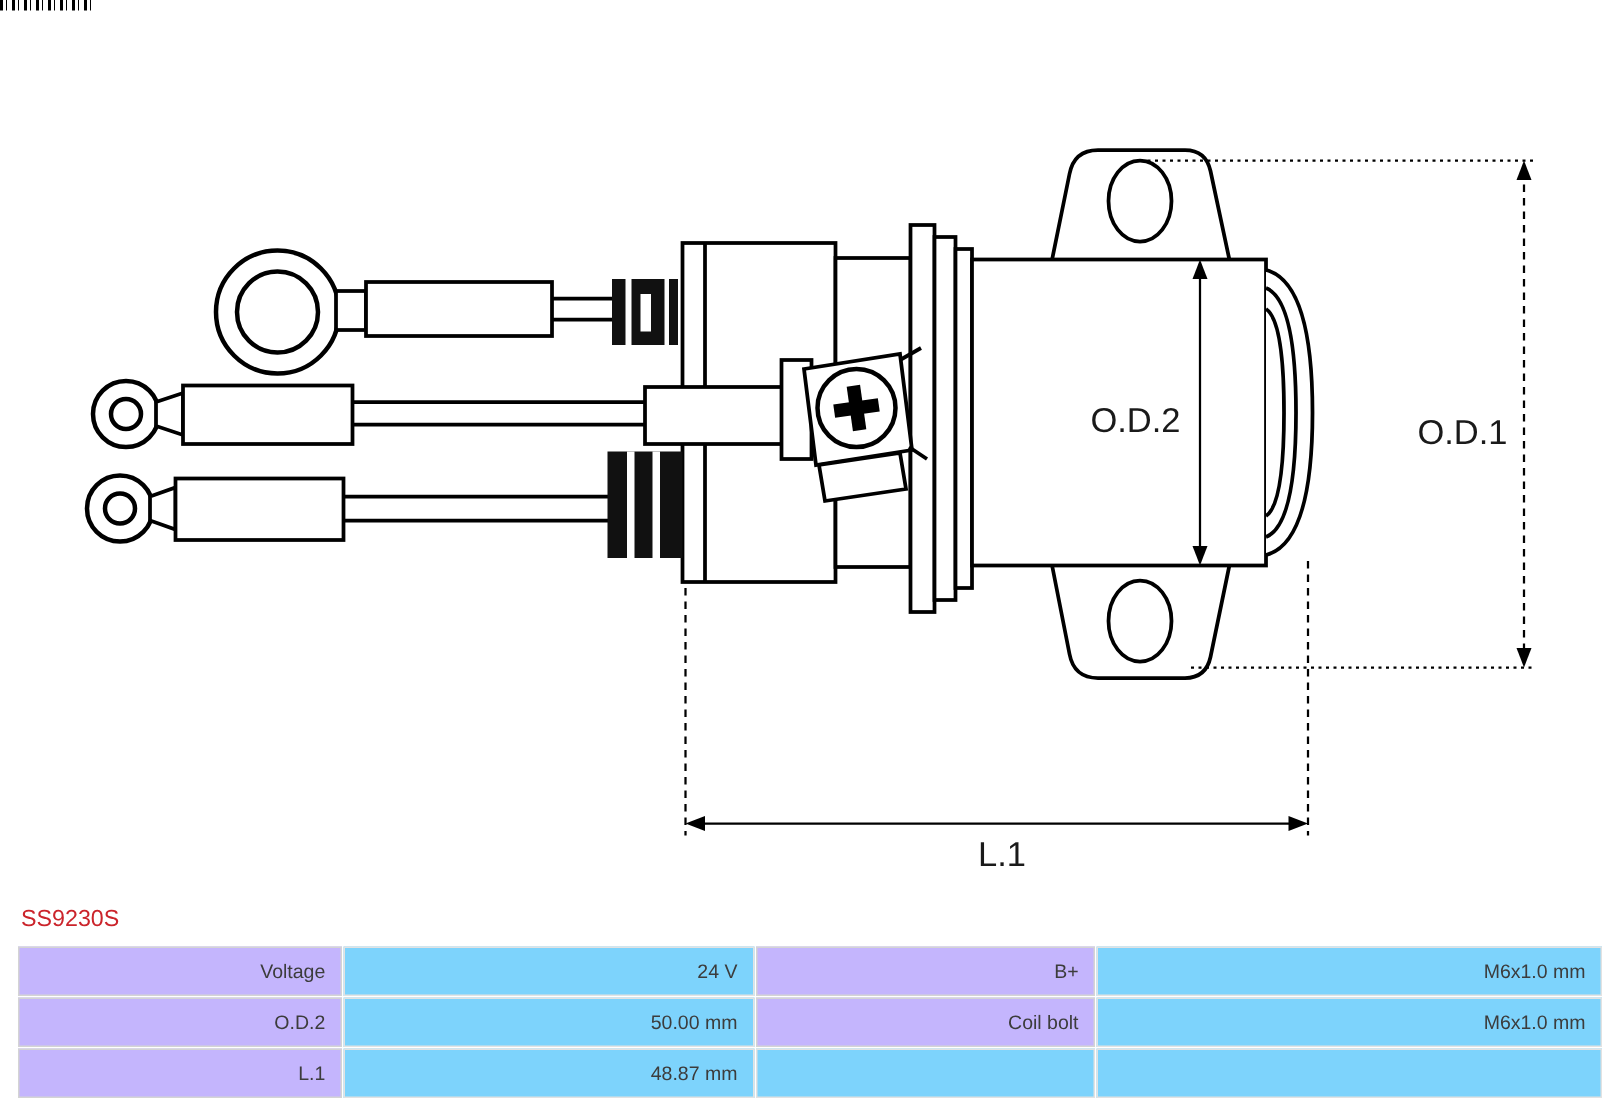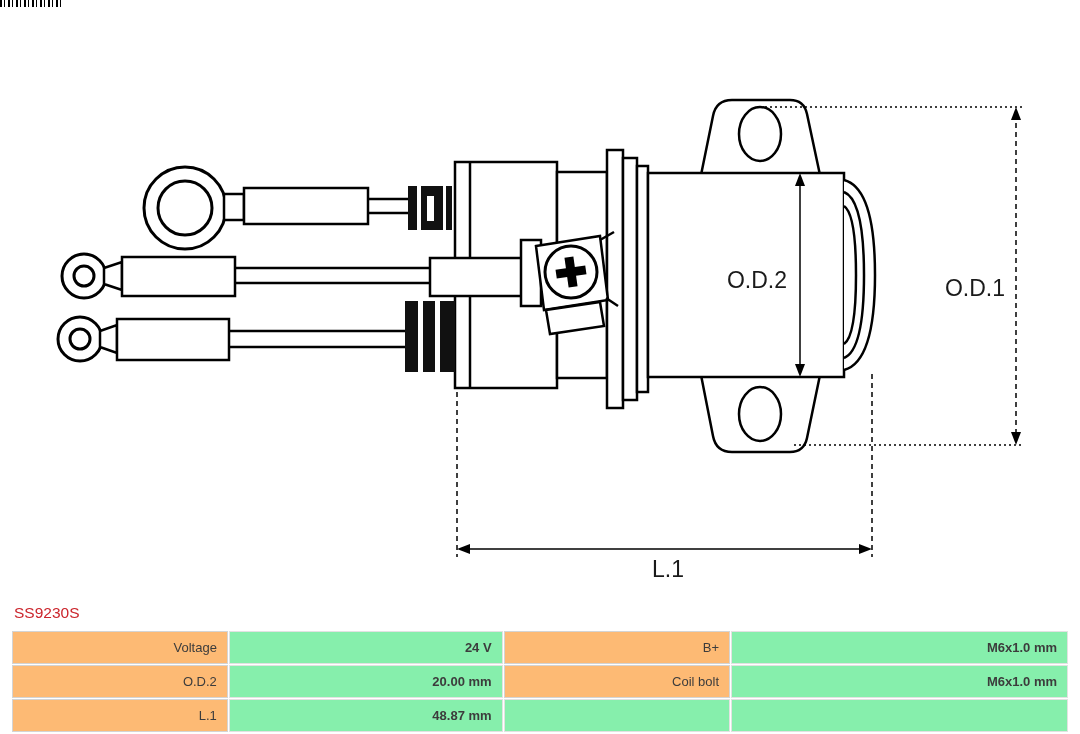--- a/index.html
+++ b/index.html
@@ -29,22 +29,22 @@
     table-layout: fixed;
   }
   .spec-table td {
     font-size: 13px;
     color: #3c3c3c;
     text-align: right;
     padding: 8px 10px;
     height: 32px;
     vertical-align: middle;
   }
-  .spec-table td.lab { background: #fdba74; border: 1px solid #d4d4d4; }
-  .spec-table td.val { background: #86efac; border: 1px solid #e2e2e2; font-weight: bold; }
+  .spec-table td.lab { background: #c4b5fd; border: 1px solid #d4d4d4; }
+  .spec-table td.val { background: #7dd3fc; border: 1px solid #e2e2e2; }
   .c1 { width: 20.5%; }
   .c2 { width: 26%; }
   .c3 { width: 21.5%; }
   .c4 { width: 32%; }
 </style>
 </head>
 <body>
 
 <div class="barcode"></div>
 
@@ -163,21 +163,21 @@
 <table class="spec-table">
   <tbody>
     <tr>
       <td class="c1 lab">Voltage</td>
       <td class="c2 val">24 V</td>
       <td class="c3 lab">B+</td>
       <td class="c4 val">M6x1.0 mm</td>
     </tr>
     <tr>
       <td class="c1 lab">O.D.2</td>
-      <td class="c2 val">20.00 mm</td>
+      <td class="c2 val">50.00 mm</td>
       <td class="c3 lab">Coil bolt</td>
       <td class="c4 val">M6x1.0 mm</td>
     </tr>
     <tr>
       <td class="c1 lab">L.1</td>
       <td class="c2 val">48.87 mm</td>
       <td class="c3 val"></td>
       <td class="c4 val"></td>
     </tr>
   </tbody>

